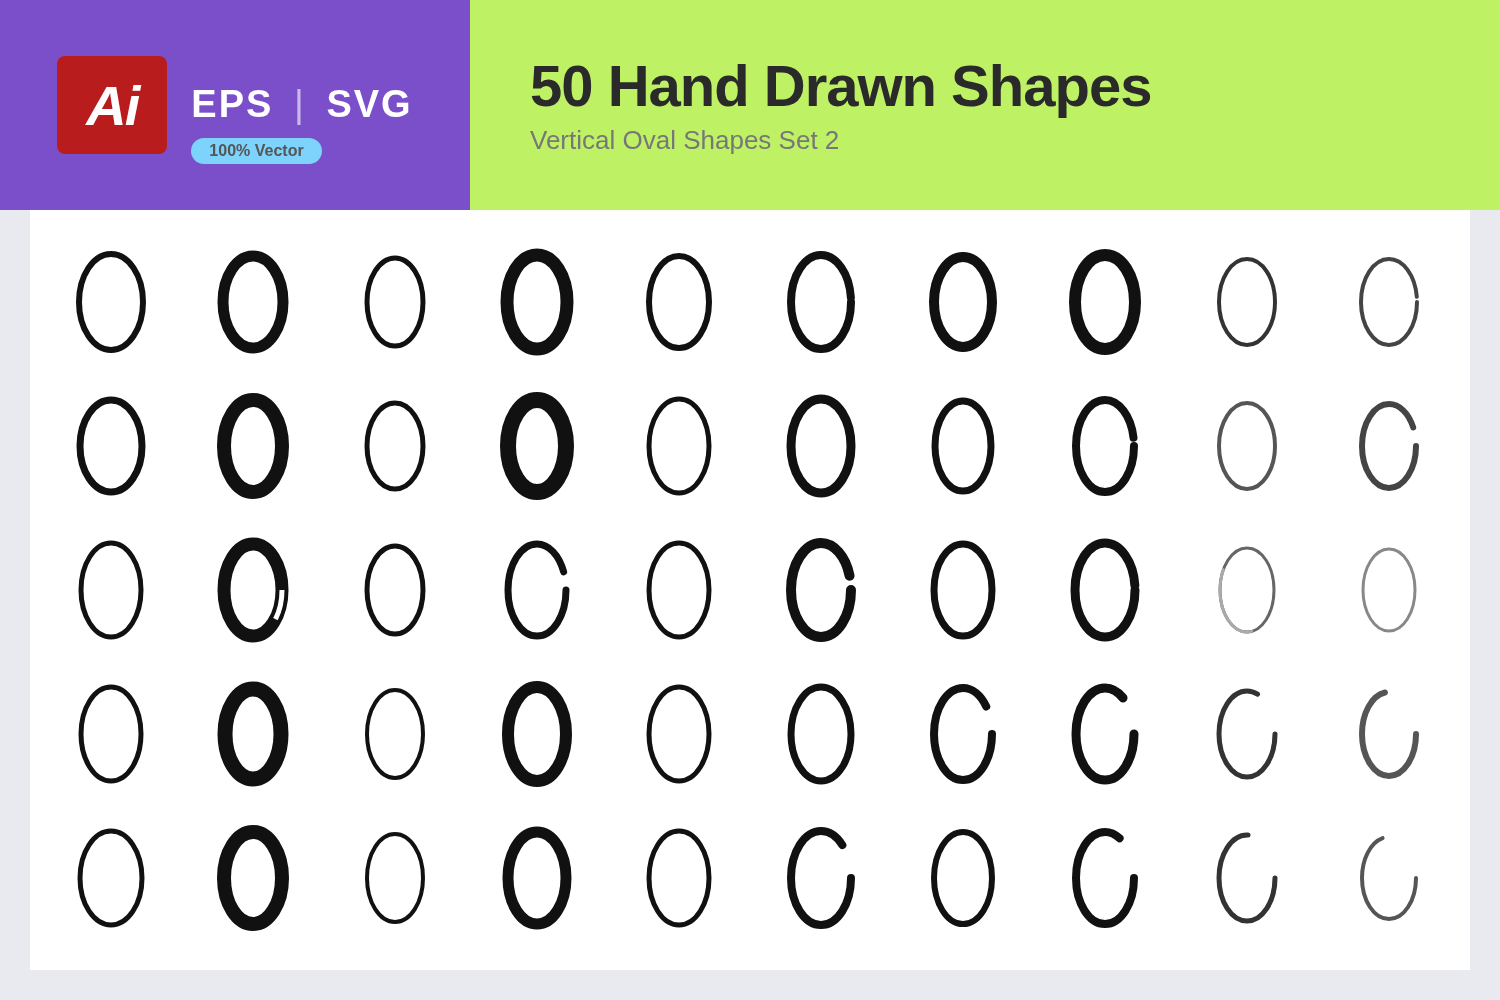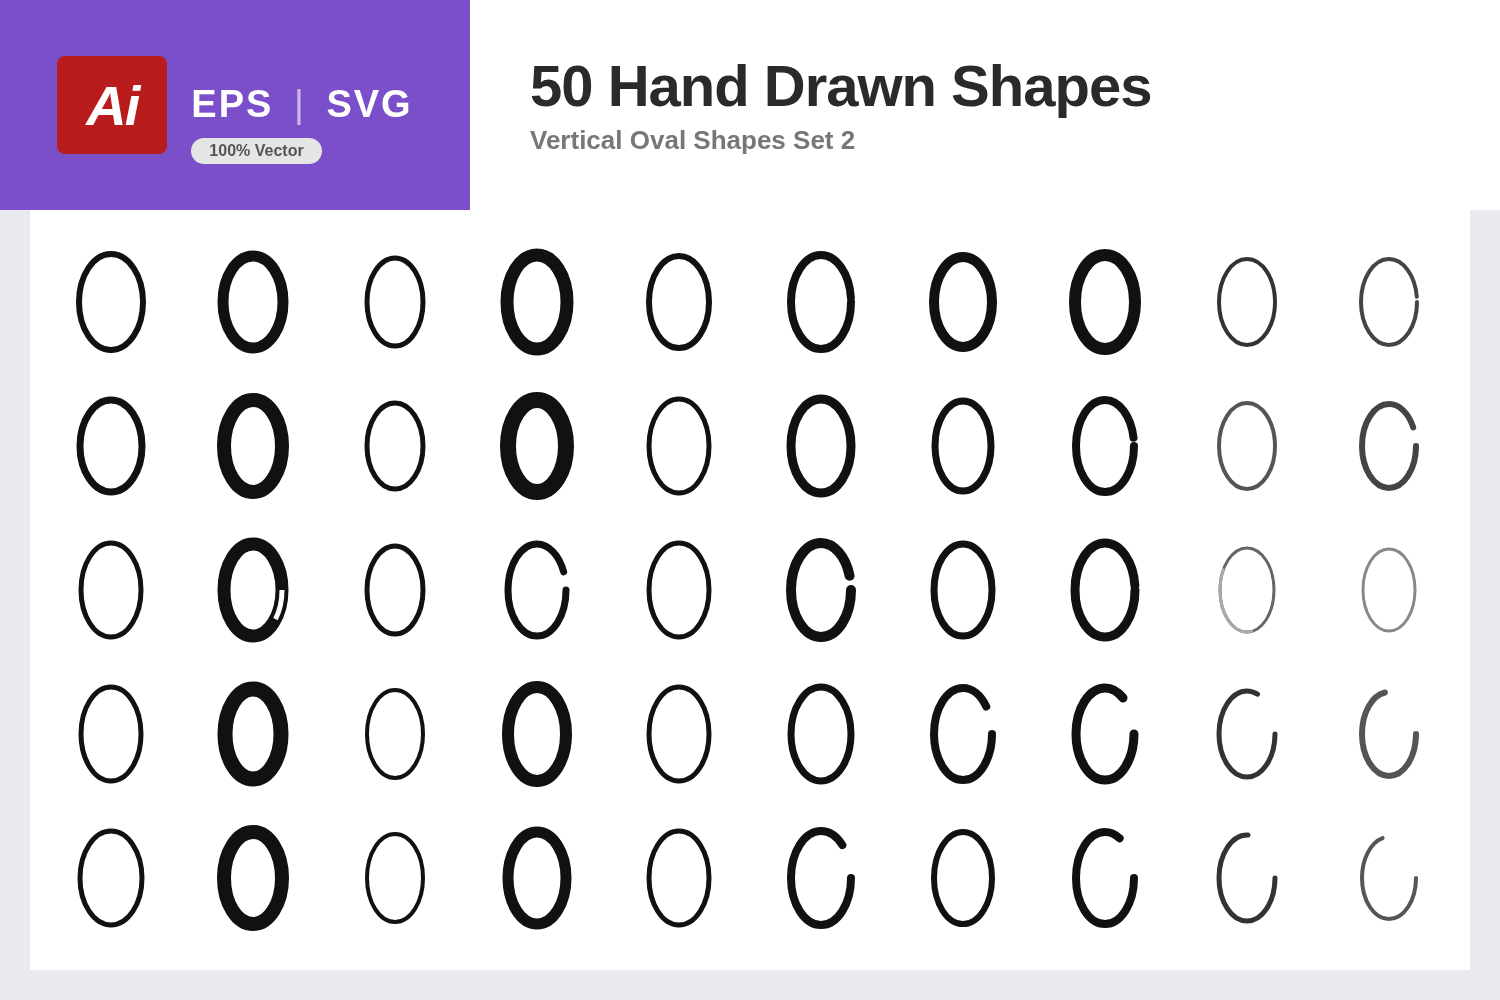--- a/index.html
+++ b/index.html
@@ -64,50 +64,50 @@
       letter-spacing: 2px;
     }
 
     .eps-svg .divider {
       color: rgba(255,255,255,0.6);
       margin: 0 8px;
       font-weight: 300;
     }
 
     .vector-badge {
-      background: #e5e5e5;
+      background: #7dd3fc;
       border-radius: 20px;
       padding: 4px 18px;
       font-size: 16px;
       font-weight: 600;
       color: #555;
       width: fit-content;
     }
 
     .header-right {
       flex: 1;
-      background: #ffffff;
+      background: #bef264;
       display: flex;
       flex-direction: column;
       align-items: flex-start;
       justify-content: center;
       padding-left: 60px;
     }
 
     .main-title {
       font-size: 58px;
       font-weight: 900;
       color: #2a2a2a;
       line-height: 1.1;
       letter-spacing: -1px;
     }
 
     .sub-title {
       font-size: 26px;
-      font-weight: 700;
+      font-weight: 400;
       color: #777;
       margin-top: 8px;
     }
 
     
     .shapes-area {
       flex: 1;
       background: white;
       margin: 0 30px 30px 30px;
       padding: 20px 10px;

